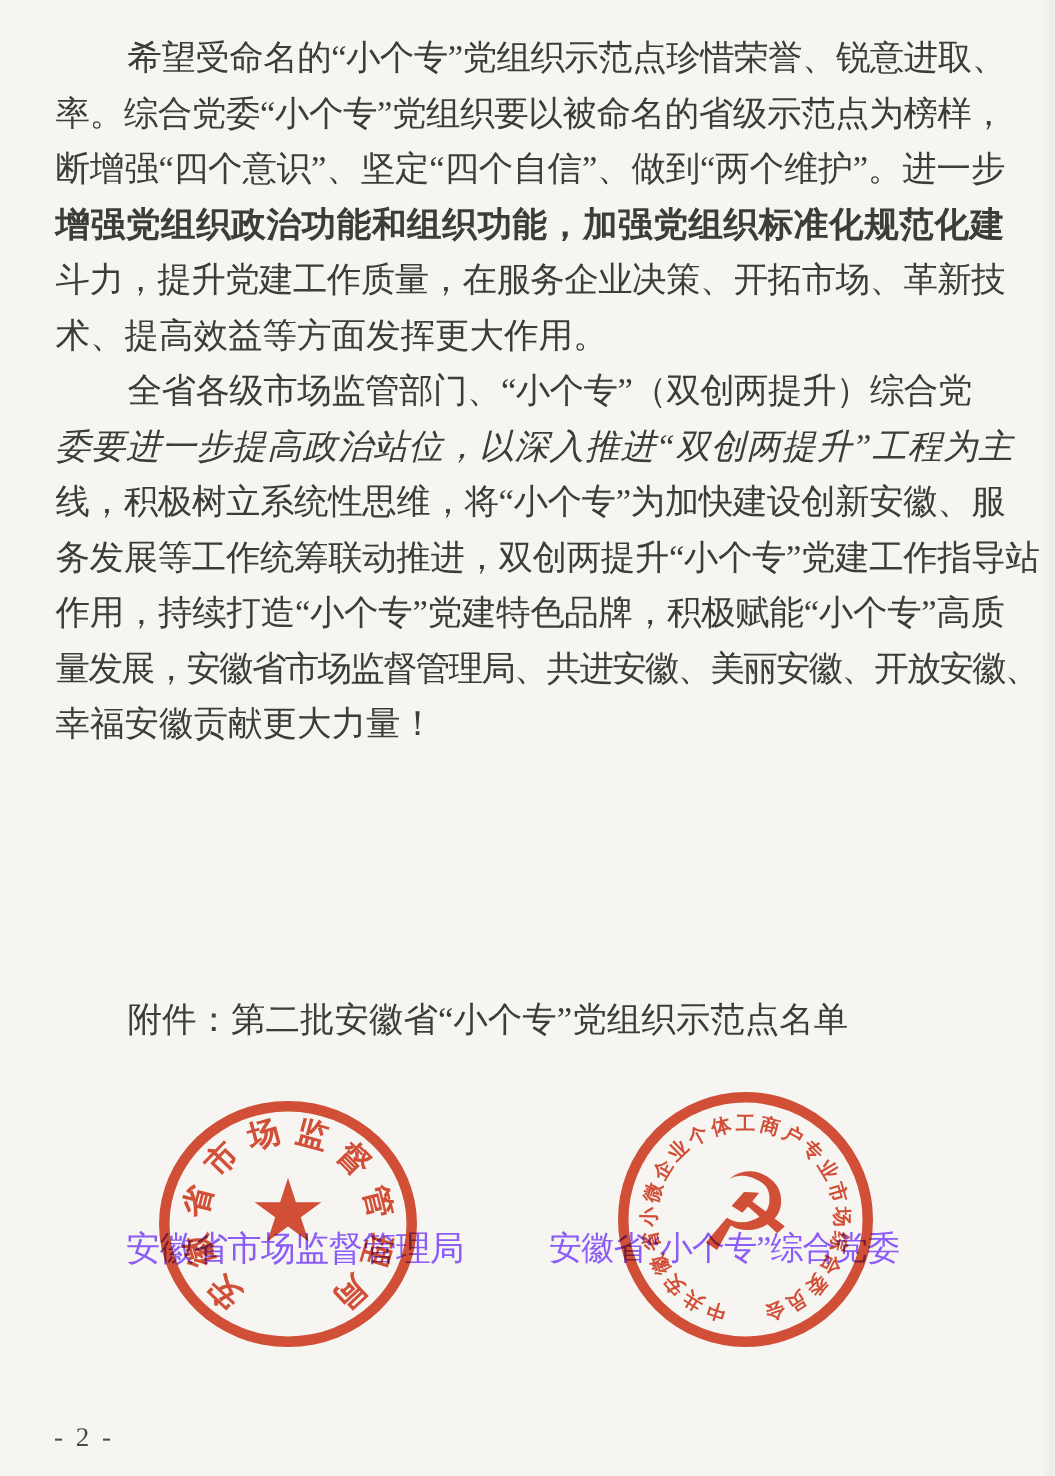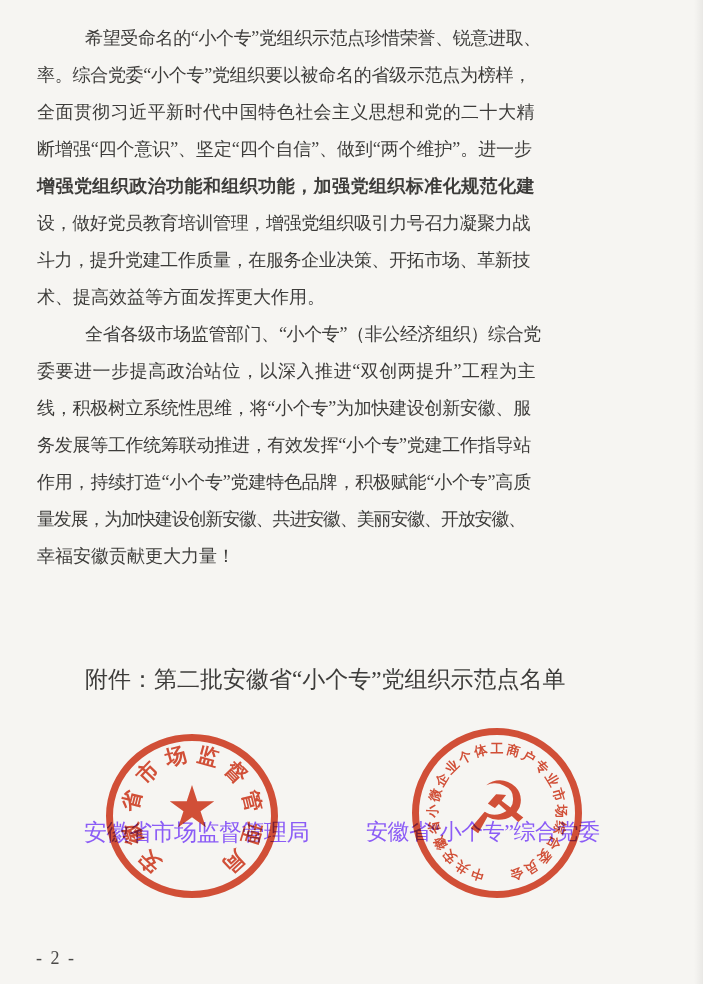--- a/index.html
+++ b/index.html
@@ -11,21 +11,21 @@
     color:#3d3c3a;
     overflow:hidden;
   }
   .page::after{
     content:"";position:absolute;right:0;top:0;width:9px;height:100%;
     background:linear-gradient(to right, rgba(0,0,0,0), rgba(0,0,0,0.05));
     pointer-events:none;
   }
   .body-text{position:absolute;left:37px;top:20px;width:633px;}
   .line{
-    height:37px;line-height:37px;font-size:18px;
+    height:37px;line-height:37px;font-size:23px;
     white-space:nowrap;text-align:left;
   }
   .line.indent{padding-left:48px;}
   .attachment{
     position:absolute;left:37px;top:661px;width:633px;
     height:37px;line-height:37px;font-size:23px;white-space:nowrap;
     padding-left:48px;box-sizing:border-box;
   }
   .sig{position:absolute;z-index:1;white-space:nowrap;color:#8b5cf6;}
   .sig-left{left:84px;top:817px;font-size:23px;letter-spacing:-0.5px;}
@@ -58,32 +58,30 @@
   .emblem-party{top:47%;font-size:72px;}
 </style>
 </head>
 <body>
 
 <div class="page" style="background: rgb(246, 245, 242); color: rgb(61, 60, 58);">
 
   <div class="body-text">
       <div class="line indent just" style="letter-spacing: -0.37px;"><span>希望受命名的“小个专”党组织示范点珍惜荣誉、锐意进取、</span></div>
       <div class="line just" style="letter-spacing: -0.28px;"><span>率。综合党委“小个专”党组织要以被命名的省级示范点为榜样，</span></div>
-      <div class="line just" style="letter-spacing: 0.44px;"><span>全面贯彻习近平新时代中国特色社会主义思想和党的二十大精</span></div>
       <div class="line just" style="letter-spacing: -0.1px;"><span>断增强“四个意识”、坚定“四个自信”、做到“两个维护”。进一步</span></div>
       <div class="line just" style="letter-spacing: 0.44px; font-weight: bold;"><span>增强党组织政治功能和组织功能，加强党组织标准化规范化建</span></div>
-      <div class="line just" style="letter-spacing: -0.39px;"><span>设，做好党员教育培训管理，增强党组织吸引力号召力凝聚力战</span></div>
       <div class="line just" style="letter-spacing: -0.39px;"><span>斗力，提升党建工作质量，在服务企业决策、开拓市场、革新技</span></div>
       <div class="line"><span>术、提高效益等方面发挥更大作用。</span></div>
-      <div class="line indent just" style="letter-spacing: -0.37px;"><span>全省各级市场监管部门、“小个专”（非公经济组织）综合党</span></div>
-      <div class="line just" style="letter-spacing: 0.54px;"><span>委要进一步提高政治站位，以深入推进“双创两提升”工程为主</span></div>
+      <div class="line indent just" style="letter-spacing: -0.37px;"><span>全省各级市场监管部门、“小个专”（双创两提升）综合党</span></div>
+      <div class="line just" style="letter-spacing: 0.54px; font-style: italic;"><span>委要进一步提高政治站位，以深入推进“双创两提升”工程为主</span></div>
       <div class="line just" style="letter-spacing: -0.28px;"><span>线，积极树立系统性思维，将“小个专”为加快建设创新安徽、服</span></div>
-      <div class="line just" style="letter-spacing: -0.28px;"><span>务发展等工作统筹联动推进，有效发挥“小个专”党建工作指导站</span></div>
+      <div class="line just" style="letter-spacing: -0.28px;"><span>务发展等工作统筹联动推进，双创两提升“小个专”党建工作指导站</span></div>
       <div class="line just" style="letter-spacing: -0.2px;"><span>作用，持续打造“小个专”党建特色品牌，积极赋能“小个专”高质</span></div>
-      <div class="line just" style="letter-spacing: -1.17px;"><span>量发展，为加快建设创新安徽、共进安徽、美丽安徽、开放安徽、</span></div>
+      <div class="line just" style="letter-spacing: -1.17px;"><span>量发展，安徽省市场监督管理局、共进安徽、美丽安徽、开放安徽、</span></div>
       <div class="line"><span>幸福安徽贡献更大力量！</span></div>
     </div>
 
   <div class="attachment">附件：第二批安徽省“小个专”党组织示范点名单</div>
 
   <div class="sig sig-left">安徽省市场监督管理局</div>
 
   <div class="sig sig-right">安徽省“小个专”综合党委</div>
 
 

